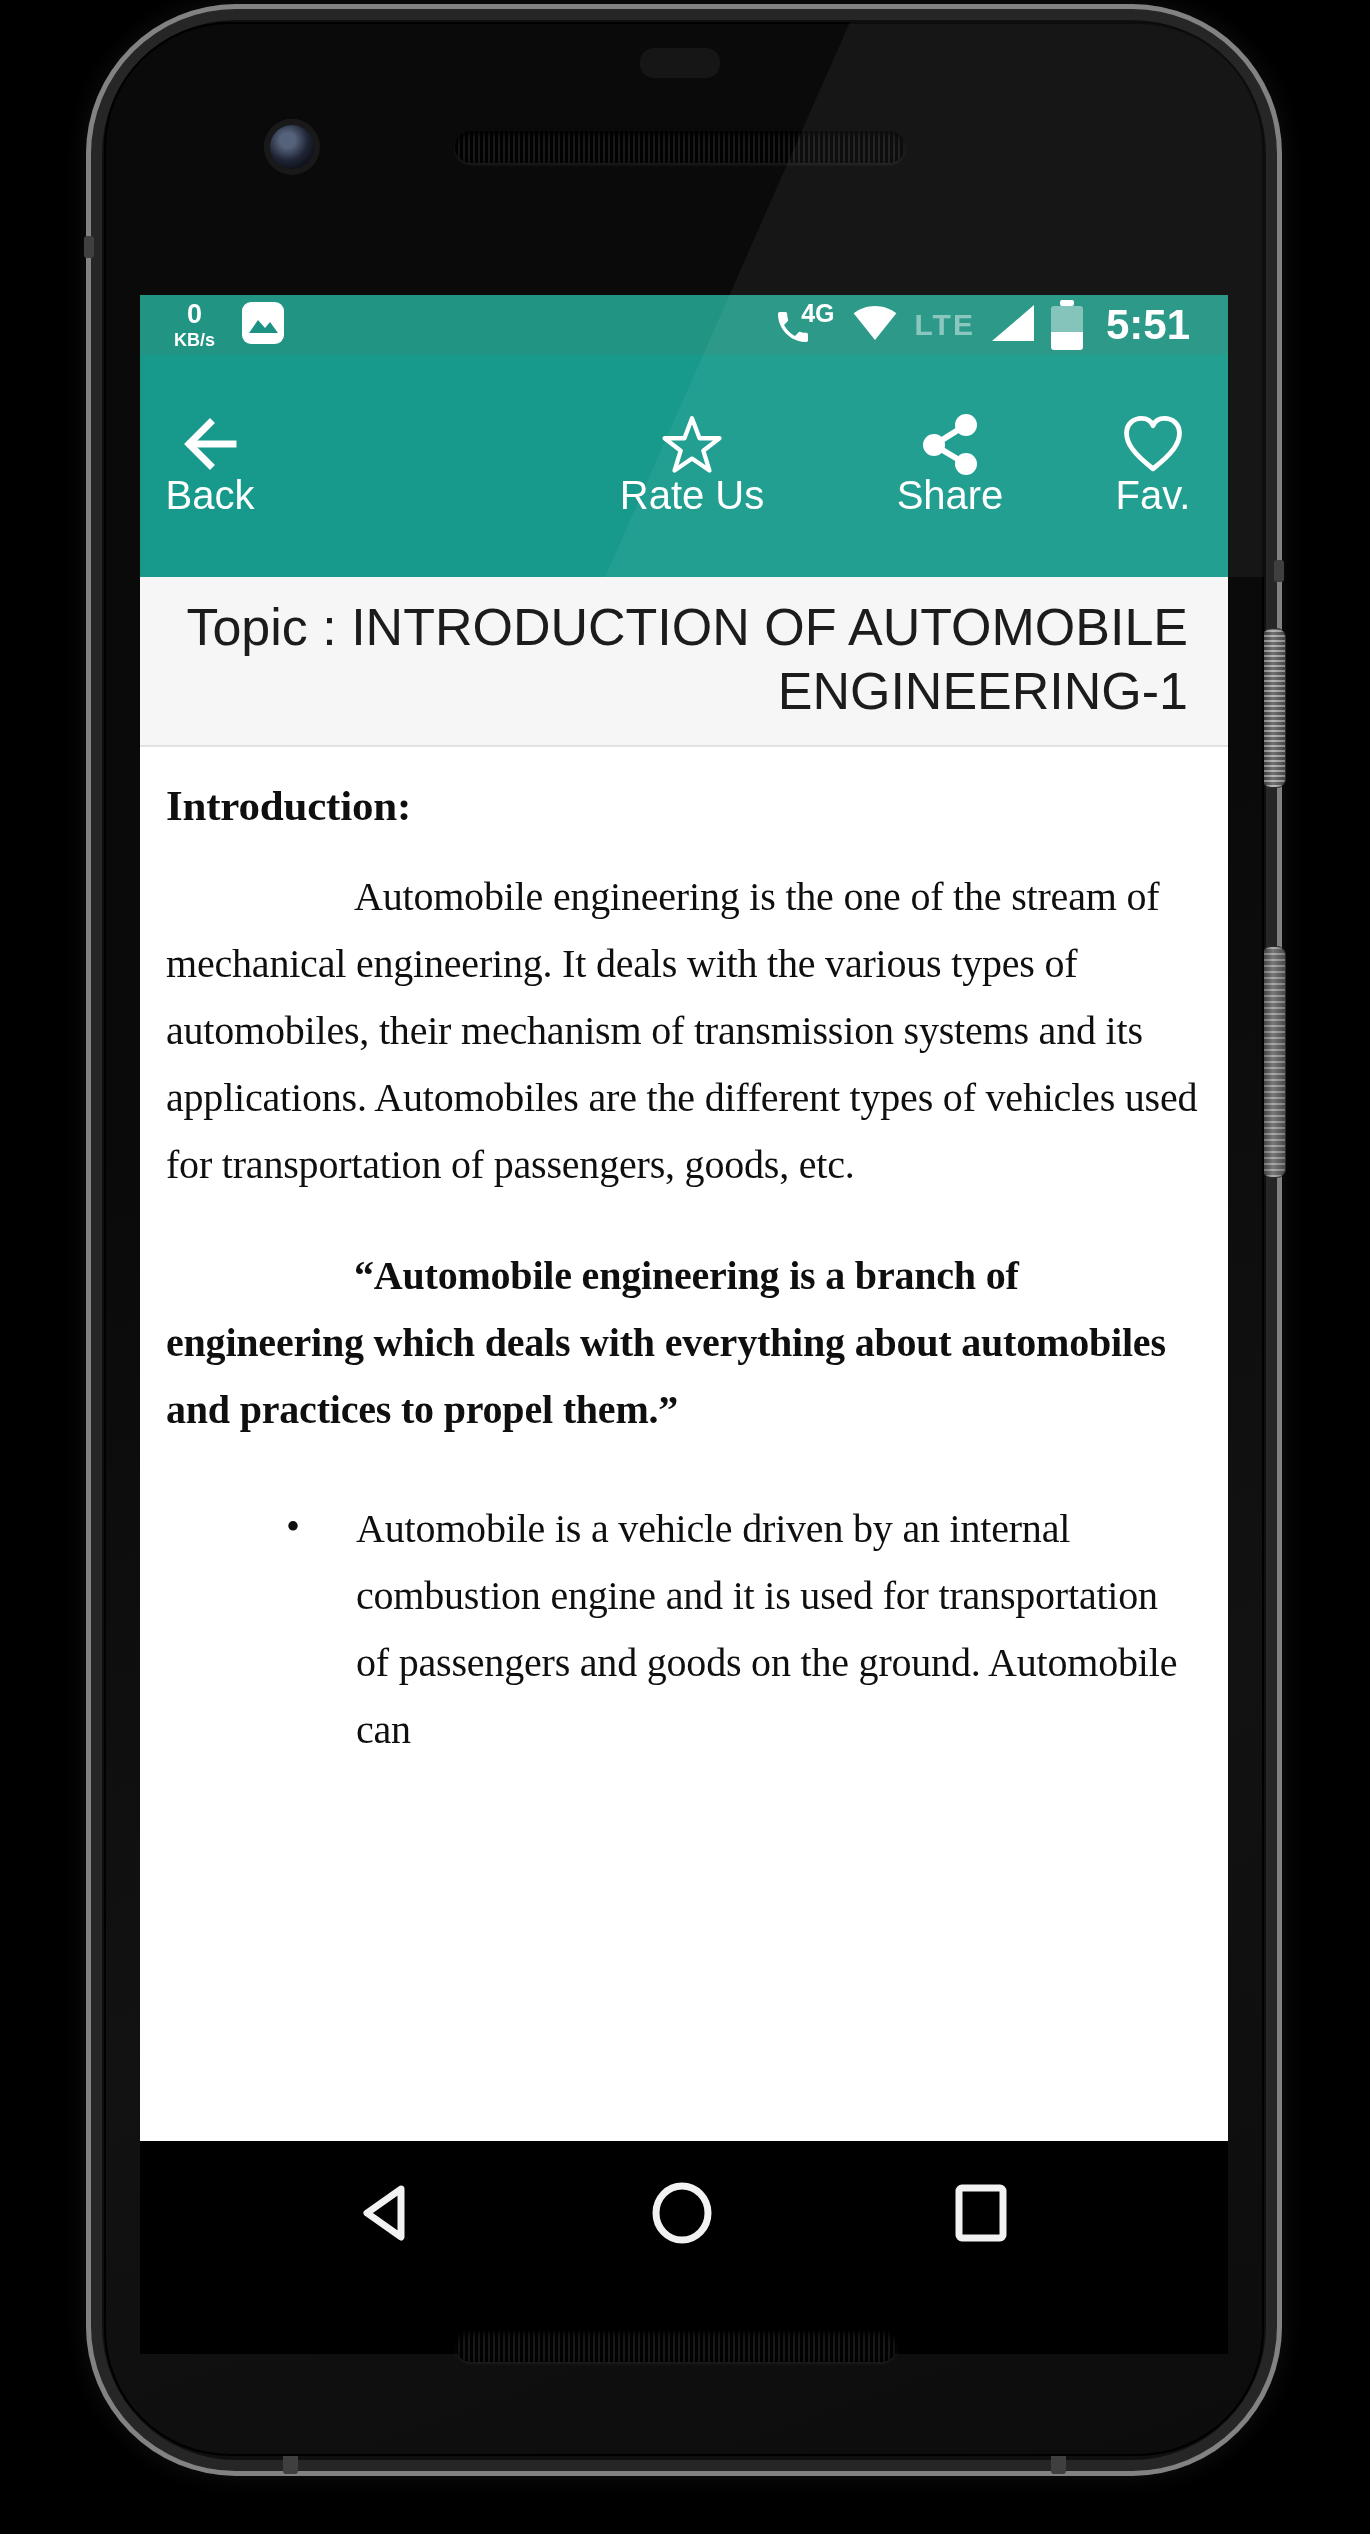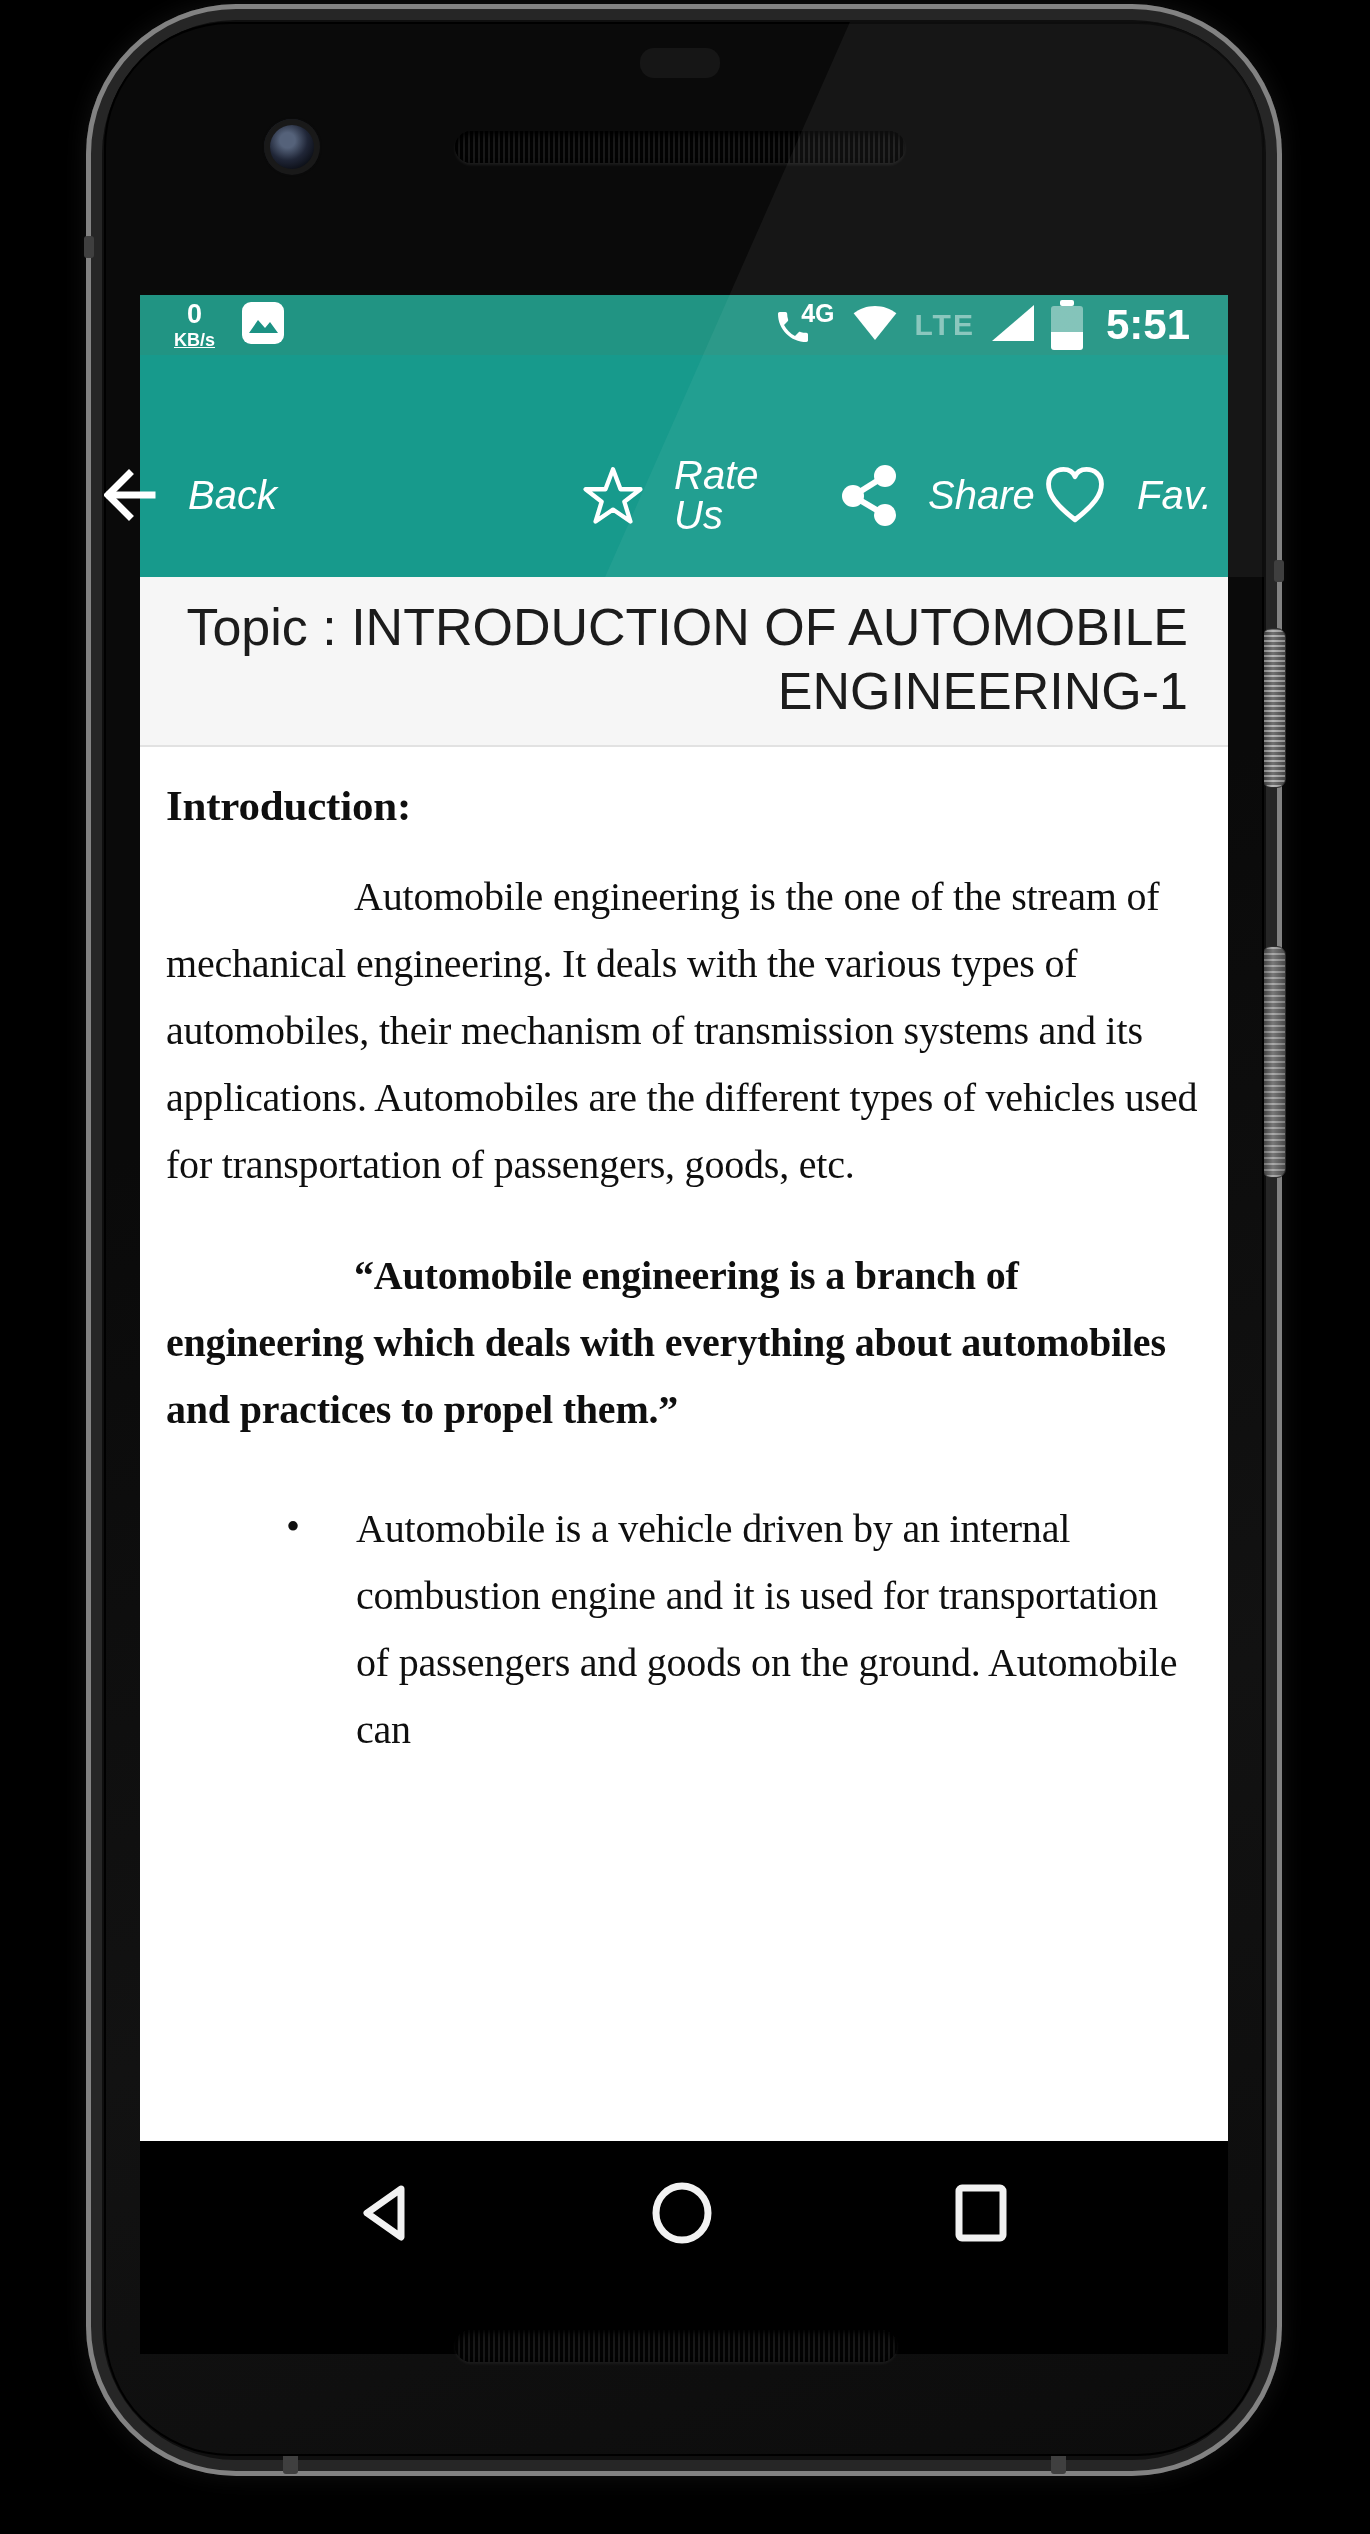--- a/index.html
+++ b/index.html
@@ -40,35 +40,35 @@
   .glare{position:absolute;left:0;top:0;width:1160px;height:555px;background:rgba(255,255,255,.05);
     clip-path:polygon(64.3% 0,100% 0,100% 100%,43.2% 100%);pointer-events:none;}
 
   
   .screen{position:absolute;left:36px;top:273px;width:1088px;height:1990px;background:#000;}
 
   .status-bar{height:60px;background:var(--status-bar,#219483);display:flex;align-items:center;
     padding:0 38px 0 34px;color:#fff;}
   .net-speed{display:flex;flex-direction:column;align-items:center;line-height:1;margin-right:26px;}
   .net-val{font-size:27px;font-weight:700;}
-  .net-unit{font-size:18px;font-weight:700;margin-top:3px;text-decoration:underline;}
+  .net-unit{font-size:18px;font-weight:700;margin-top:3px;}
   .sb-right{margin-left:auto;display:flex;align-items:center;gap:17px;justify-content:flex-end;}
   .volte{position:relative;width:62px;height:48px;}
   .volte svg{position:absolute;left:0;bottom:2px;}
   .volte-label{position:absolute;right:0;top:0;font-size:25px;font-weight:700;line-height:1;}
   .lte-label{font-size:30px;font-weight:700;color:rgba(255,255,255,.45);letter-spacing:2px;}
   .battery{position:relative;width:32px;height:50px;}
   .battery-tip{position:absolute;top:0;left:9px;width:14px;height:6px;background:#fff;border-radius:2px;}
   .battery-body{position:absolute;top:6px;left:0;right:0;bottom:0;border-radius:3px;
     background:linear-gradient(to bottom, rgba(255,255,255,.42) 0 60%, #fff 60%);}
   .time{font-size:42px;font-weight:700;margin-left:6px;}
 
   .toolbar{position:relative;height:222px;background:var(--toolbar,#179a8c);color:#fff;}
-  .tb-btn{position:absolute;top:0;height:100%;width:220px;display:flex;flex-direction:row;
-    align-items:center;justify-content:flex-start;padding-top:58px;gap:30px;cursor:pointer;font-style:italic;}
+  .tb-btn{position:absolute;top:0;height:100%;width:220px;display:flex;flex-direction:column;
+    align-items:center;justify-content:flex-start;padding-top:58px;cursor:pointer;}
   .tb-btn .icn{height:62px;display:flex;align-items:center;justify-content:center;}
   .tb-label{font-size:40px;line-height:1;}
   .tb-back{left:-40px;}
   .tb-rate{left:442px;}
   .tb-share{left:700px;}
   .tb-fav{left:903px;}
 
   .topic-header{height:170px;background:var(--header-bg,#f6f6f6);border-bottom:2px solid #e2e2e2;
     text-align:right;color:#1c1c1c;font-size:52px;line-height:64px;padding:18px 40px 0;}
 

